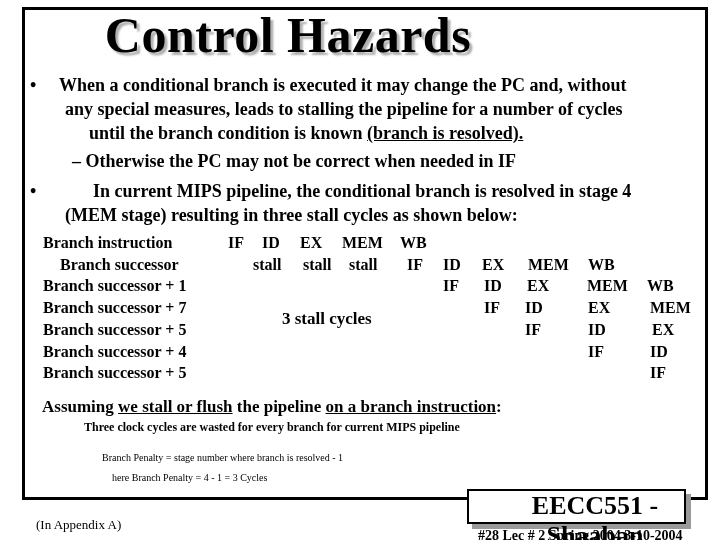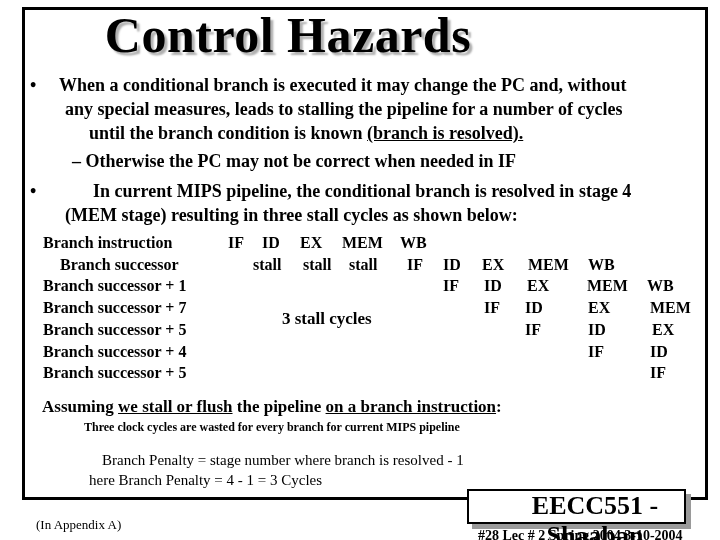--- a/index.html
+++ b/index.html
@@ -7,21 +7,21 @@
          font-family:"Liberation Serif", serif; color:#000; }
   .frame { position:absolute; left:22px; top:7px; width:686px; height:493px;
            border:3px solid #000; box-sizing:border-box; }
   .title { position:absolute; left:0; width:576px; top:6px; text-align:center;
            font-size:50px; font-weight:bold; letter-spacing:0.5px;
            text-shadow:3px 3px 2px #b0b0b0; }
   .txt { position:absolute; font-weight:bold; font-size:18px; white-space:nowrap; }
   .bul { position:absolute; font-weight:bold; font-size:18px; }
   .u { text-decoration:underline; }
   .tbl { position:absolute; font-weight:bold; font-size:16px; white-space:nowrap; }
-  .small { position:absolute; font-size:15px; white-space:nowrap; }
+  .small { position:absolute; font-size:10px; white-space:nowrap; }
   .footer-box { position:absolute; left:467px; top:489px; width:219px; height:35px;
                 background:#fff; border:2px solid #000; box-sizing:border-box;
                 box-shadow:5px 5px 0 #9a9a9a; font-weight:bold; font-size:26px;
                 text-align:center; line-height:30px;padding-left:37px; }
   .meta { position:absolute; left:478px; top:528px; font-size:14px; font-weight:bold; white-space:nowrap; }
 </style>
 </head>
 <body>
 
 <div class="frame"></div>
@@ -73,18 +73,18 @@
     <div class="tbl" style="left: 650px; top: 342.5px;">ID</div>
     <div class="tbl" style="left: 43px; top: 364.2px;">Branch successor + 5</div>
     <div class="tbl" style="left: 650px; top: 364.2px;">IF</div>
   </div>
 <div class="tbl" style="left:282px;top:309px;font-size:17px;">3 stall cycles</div>
 
 <div class="txt" style="left:42px;top:397px;font-size:17px;"><span>Assuming </span><span class="u">we stall or flush</span><span> the pipeline </span><span class="u">on a branch instruction</span><span>:</span></div>
 <div class="txt" style="left:84px;top:420px;font-size:12px;">Three clock cycles are wasted for every branch for current MIPS pipeline</div>
 
 <div class="small" style="left:102px;top:452px;">Branch Penalty = stage number where branch is resolved - 1</div>
-<div class="small" style="left:89px;top:472px;">here   Branch Penalty =   4 -  1  =  3 Cycles</div>
+<div class="small" style="left:112px;top:472px;">here   Branch Penalty =   4 -  1  =  3 Cycles</div>
 
 <div class="small" style="left:36px;top:517px;font-size:13px;">(In  Appendix A)</div>
 
 <div class="footer-box">EECC551 - Shaaban</div>
 <div class="meta">#28   Lec # 2   Spring 2004   3-10-2004</div>
 
 </body></html>

